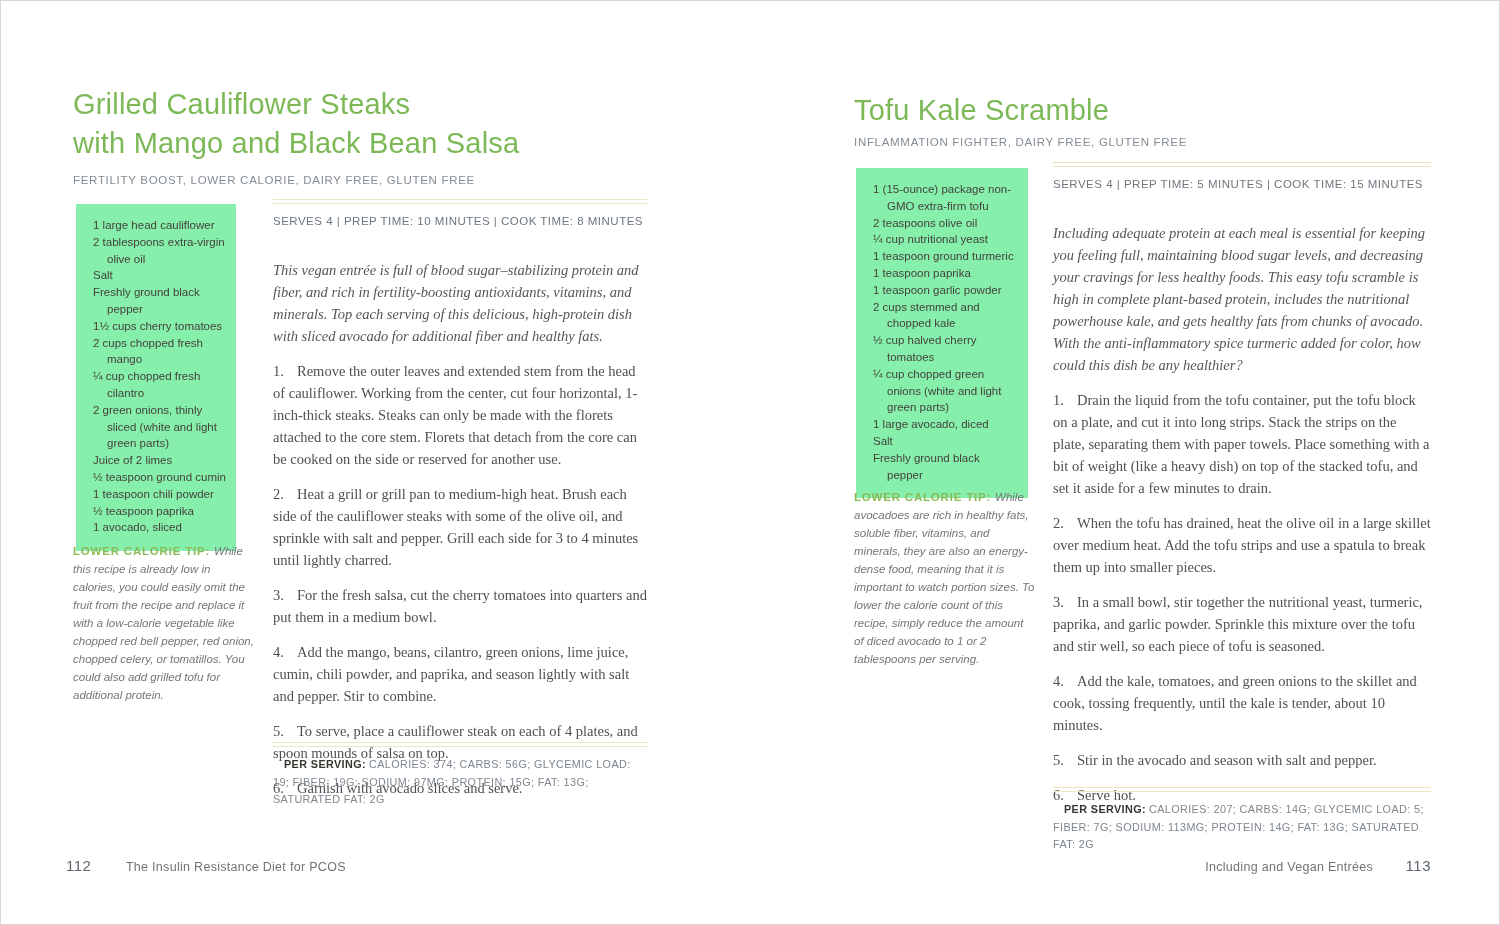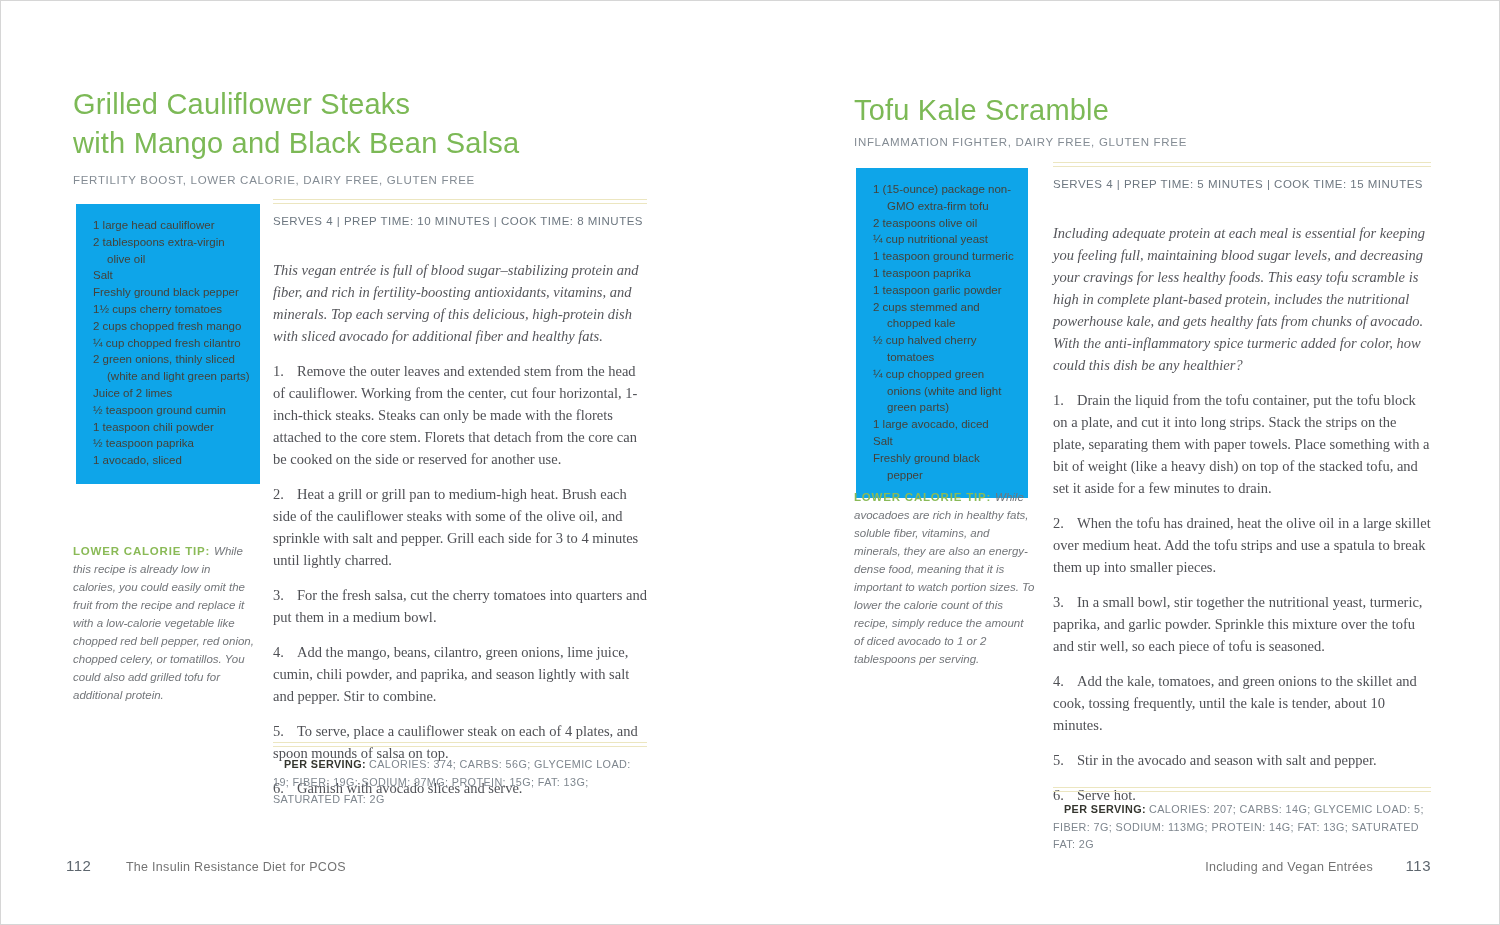--- a/index.html
+++ b/index.html
@@ -5,21 +5,21 @@
   html,body{margin:0;padding:0;background:#ffffff;}
   .book{position:relative;width:1500px;height:925px;background:#ffffff;
         border:1px solid #d6d6d6;box-sizing:border-box;overflow:hidden;
         font-family:"Liberation Sans",sans-serif;}
   .abs{position:absolute;}
 
   .recipe-title{color:#7cb956;font-size:29px;line-height:39px;font-weight:400;
                 letter-spacing:0.2px;}
   .tag-line{color:#848c94;font-size:11.5px;letter-spacing:0.7px;}
 
-  .ing-box{background:#0ea5e9;box-sizing:border-box;padding:13px 10px 15px 17px;}
+  .ing-box{background:#86efac;box-sizing:border-box;padding:13px 10px 15px 17px;}
   .ing-box ul{margin:0;padding:0;list-style:none;}
   .ing-box li{color:#45423a;font-size:11.5px;line-height:16.8px;
               padding-left:14px;text-indent:-14px;}
 
   .tip{font-size:11.5px;line-height:18px;color:#73767a;font-style:italic;}
   .tip .tip-label{color:#8aba57;font-style:normal;font-weight:bold;
                   letter-spacing:0.8px;margin-right:4px;}
 
   .dbl-rule{height:3px;border-top:1px solid #ece6c0;border-bottom:1px solid #ece6c0;}
 
@@ -44,21 +44,21 @@
 
 <div class="book">
 
   <div class="abs recipe-title" style="left:72px;top:84px;width:620px;">
     <div>Grilled Cauliflower Steaks</div>
     <div>with Mango and Black Bean Salsa</div>
   </div>
 
   <div class="abs tag-line" style="left:72px;top:173px;">FERTILITY BOOST, LOWER CALORIE, DAIRY FREE, GLUTEN FREE</div>
 
-  <div class="abs ing-box" style="left:75px;top:203px;width:184px;">
+  <div class="abs ing-box" style="left:75px;top:203px;width:160px;">
     <ul>
       <li>1 large head cauliflower</li>
       <li>2 tablespoons extra-virgin olive oil</li>
       <li>Salt</li>
       <li>Freshly ground black pepper</li>
       <li>1½ cups cherry tomatoes</li>
       <li>2 cups chopped fresh mango</li>
       <li>¼ cup chopped fresh cilantro</li>
       <li>2 green onions, thinly sliced (white and light green parts)</li>
       <li>Juice of 2 limes</li>

